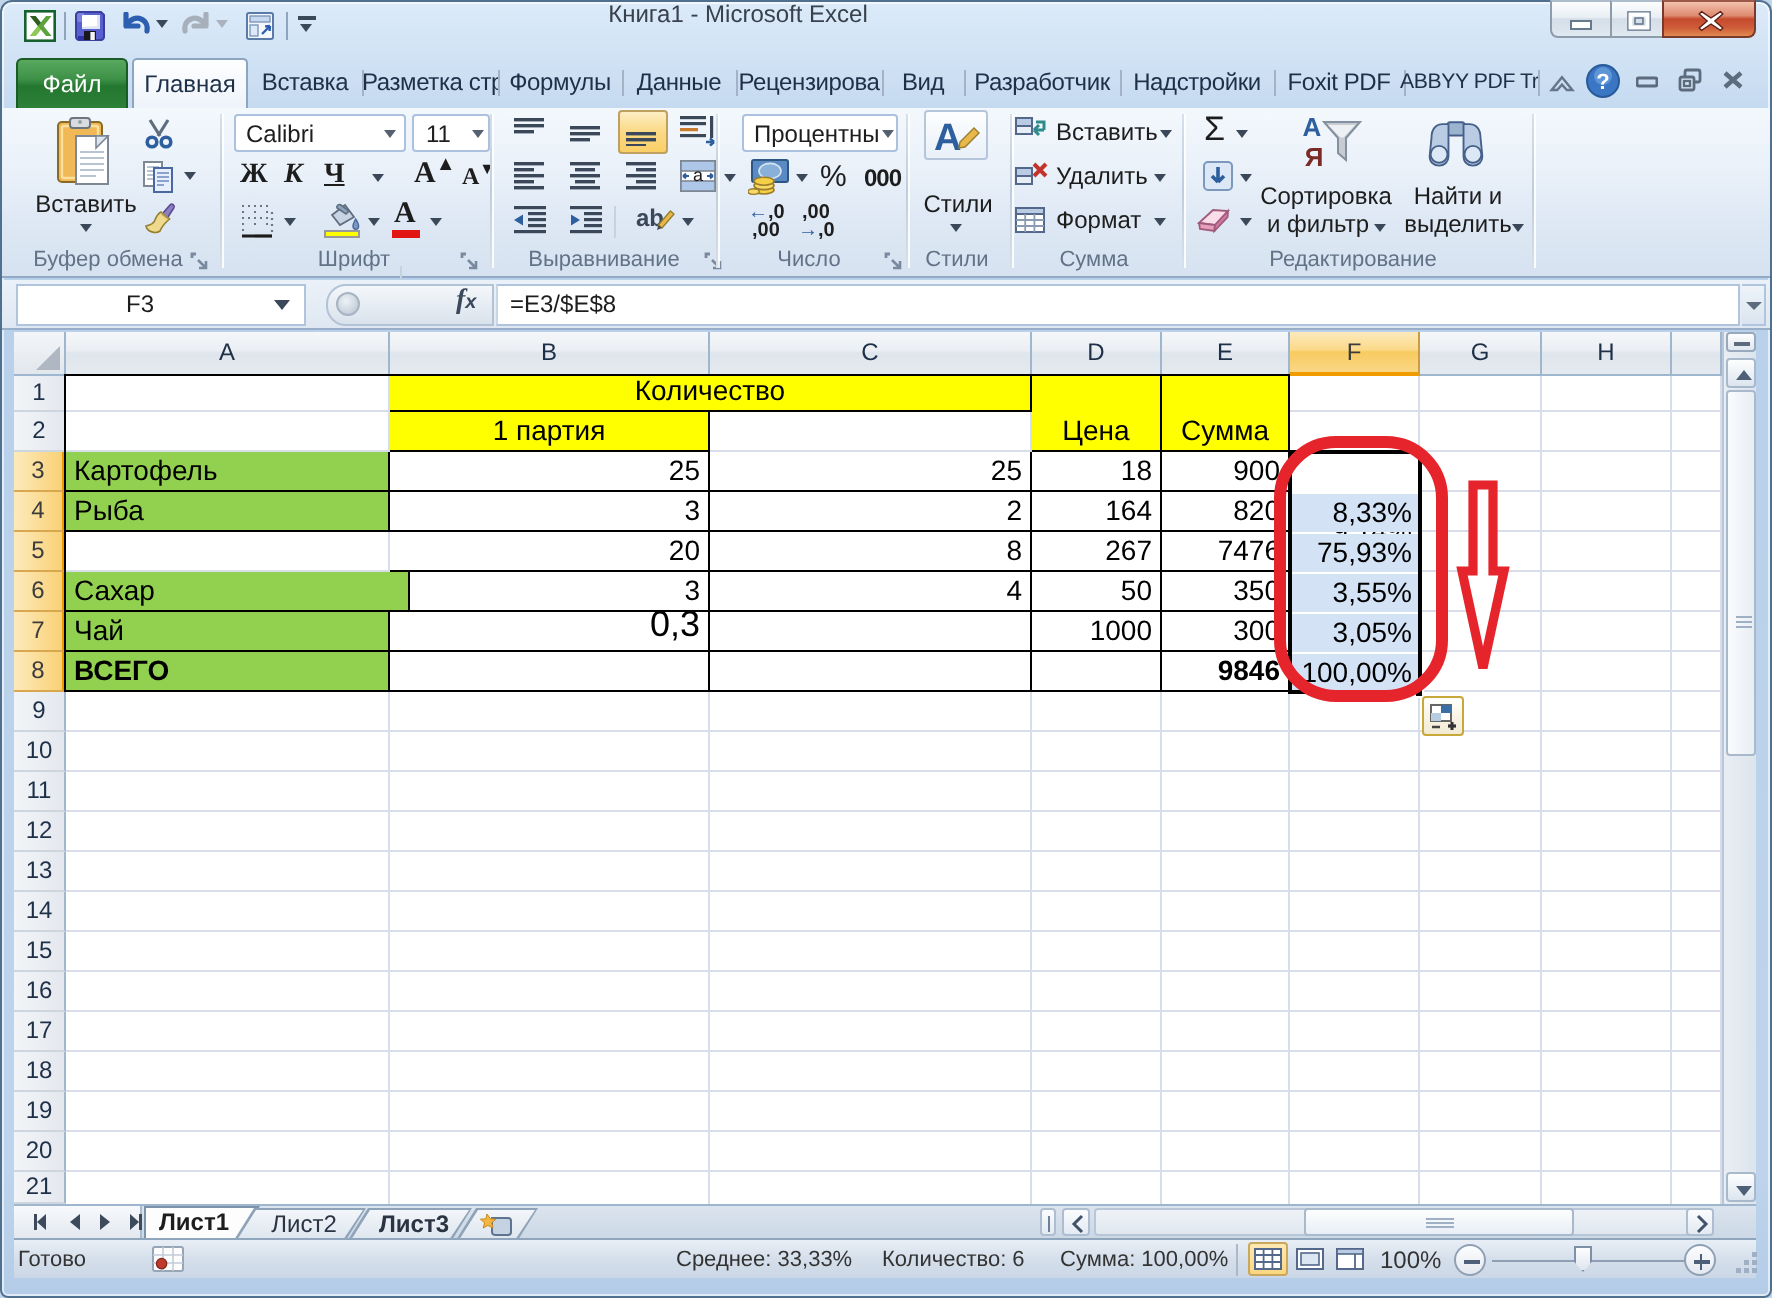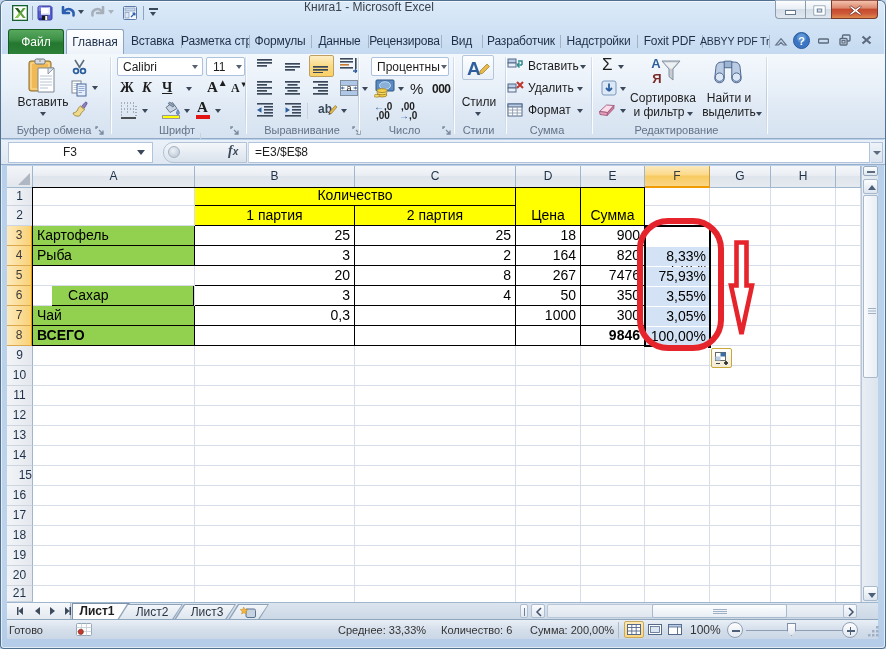--- a/index.html
+++ b/index.html
@@ -380,21 +380,21 @@
 <div class="abs" style="left:0;top:100px;width:26px;height:20px;background:linear-gradient(90deg,#fdeabc,#f9d176);border-right:2px solid #ef9a00;border-bottom:1px solid #d8a74e;color:#3c3c3c;font-size:12px;text-align:center;line-height:19px;">5</div>
 <div class="abs" style="left:0;top:120px;width:26px;height:20px;background:linear-gradient(90deg,#fdeabc,#f9d176);border-right:2px solid #ef9a00;border-bottom:1px solid #d8a74e;color:#3c3c3c;font-size:12px;text-align:center;line-height:19px;">6</div>
 <div class="abs" style="left:0;top:140px;width:26px;height:20px;background:linear-gradient(90deg,#fdeabc,#f9d176);border-right:2px solid #ef9a00;border-bottom:1px solid #d8a74e;color:#3c3c3c;font-size:12px;text-align:center;line-height:19px;">7</div>
 <div class="abs" style="left:0;top:160px;width:26px;height:20px;background:linear-gradient(90deg,#fdeabc,#f9d176);border-right:2px solid #ef9a00;border-bottom:1px solid #d8a74e;color:#3c3c3c;font-size:12px;text-align:center;line-height:19px;">8</div>
 <div class="abs" style="left:0;top:180px;width:26px;height:20px;background:linear-gradient(90deg,#f2f4f7,#e4e8ee);border-right:1px solid #9eb6ce;border-bottom:1px solid #cdd5df;color:#1e3048;font-size:12px;text-align:center;line-height:19px;">9</div>
 <div class="abs" style="left:0;top:200px;width:26px;height:20px;background:linear-gradient(90deg,#f2f4f7,#e4e8ee);border-right:1px solid #9eb6ce;border-bottom:1px solid #cdd5df;color:#1e3048;font-size:12px;text-align:center;line-height:19px;">10</div>
 <div class="abs" style="left:0;top:220px;width:26px;height:20px;background:linear-gradient(90deg,#f2f4f7,#e4e8ee);border-right:1px solid #9eb6ce;border-bottom:1px solid #cdd5df;color:#1e3048;font-size:12px;text-align:center;line-height:19px;">11</div>
 <div class="abs" style="left:0;top:240px;width:26px;height:20px;background:linear-gradient(90deg,#f2f4f7,#e4e8ee);border-right:1px solid #9eb6ce;border-bottom:1px solid #cdd5df;color:#1e3048;font-size:12px;text-align:center;line-height:19px;">12</div>
 <div class="abs" style="left:0;top:260px;width:26px;height:20px;background:linear-gradient(90deg,#f2f4f7,#e4e8ee);border-right:1px solid #9eb6ce;border-bottom:1px solid #cdd5df;color:#1e3048;font-size:12px;text-align:center;line-height:19px;">13</div>
 <div class="abs" style="left:0;top:280px;width:26px;height:20px;background:linear-gradient(90deg,#f2f4f7,#e4e8ee);border-right:1px solid #9eb6ce;border-bottom:1px solid #cdd5df;color:#1e3048;font-size:12px;text-align:center;line-height:19px;">14</div>
-<div class="abs" style="left:0;top:300px;width:26px;height:20px;background:linear-gradient(90deg,#f2f4f7,#e4e8ee);border-right:1px solid #9eb6ce;border-bottom:1px solid #cdd5df;color:#1e3048;font-size:12px;text-align:right;line-height:19px;">15</div>
+<div class="abs" style="left:0;top:300px;width:26px;height:20px;background:linear-gradient(90deg,#f2f4f7,#e4e8ee);border-right:1px solid #9eb6ce;border-bottom:1px solid #cdd5df;color:#1e3048;font-size:12px;text-align:center;line-height:19px;">15</div>
 <div class="abs" style="left:0;top:320px;width:26px;height:20px;background:linear-gradient(90deg,#f2f4f7,#e4e8ee);border-right:1px solid #9eb6ce;border-bottom:1px solid #cdd5df;color:#1e3048;font-size:12px;text-align:center;line-height:19px;">16</div>
 <div class="abs" style="left:0;top:340px;width:26px;height:20px;background:linear-gradient(90deg,#f2f4f7,#e4e8ee);border-right:1px solid #9eb6ce;border-bottom:1px solid #cdd5df;color:#1e3048;font-size:12px;text-align:center;line-height:19px;">17</div>
 <div class="abs" style="left:0;top:360px;width:26px;height:20px;background:linear-gradient(90deg,#f2f4f7,#e4e8ee);border-right:1px solid #9eb6ce;border-bottom:1px solid #cdd5df;color:#1e3048;font-size:12px;text-align:center;line-height:19px;">18</div>
 <div class="abs" style="left:0;top:380px;width:26px;height:20px;background:linear-gradient(90deg,#f2f4f7,#e4e8ee);border-right:1px solid #9eb6ce;border-bottom:1px solid #cdd5df;color:#1e3048;font-size:12px;text-align:center;line-height:19px;">19</div>
 <div class="abs" style="left:0;top:400px;width:26px;height:20px;background:linear-gradient(90deg,#f2f4f7,#e4e8ee);border-right:1px solid #9eb6ce;border-bottom:1px solid #cdd5df;color:#1e3048;font-size:12px;text-align:center;line-height:19px;">20</div>
 <div class="abs" style="left:0;top:420px;width:26px;height:16px;background:linear-gradient(90deg,#f2f4f7,#e4e8ee);border-right:1px solid #9eb6ce;border-bottom:1px solid #cdd5df;color:#1e3048;font-size:12px;text-align:center;line-height:15px;">21</div>
 <svg class="abs" style="left:26px;top:22px;" width="828" height="414" viewBox="0 0 828 414">
         <line x1="161.5" y1="0" x2="161.5" y2="414" stroke="#d8dee9" stroke-width="1"></line>
         <line x1="321.5" y1="0" x2="321.5" y2="414" stroke="#d8dee9" stroke-width="1"></line>
         <line x1="482.5" y1="0" x2="482.5" y2="414" stroke="#d8dee9" stroke-width="1"></line>
@@ -423,44 +423,43 @@
         <line x1="0" y1="337.5" x2="828" y2="337.5" stroke="#d8dee9" stroke-width="1"></line>
         <line x1="0" y1="357.5" x2="828" y2="357.5" stroke="#d8dee9" stroke-width="1"></line>
         <line x1="0" y1="377.5" x2="828" y2="377.5" stroke="#d8dee9" stroke-width="1"></line>
         <line x1="0" y1="397.5" x2="828" y2="397.5" stroke="#d8dee9" stroke-width="1"></line>
       </svg>
 </div>
 <div class="abs" style="left:33px;top:187px;width:612px;height:1px;background:#000;"></div>
 <div class="abs" style="left:32px;top:187px;width:1px;height:159px;background:#000;"></div>
 <div class="abs" style="left:195px;top:188px;width:321px;height:18px;background:#ffff00;border-right:1px solid #000;border-bottom:1px solid #000;font-size:14px;color:#000;white-space:nowrap;overflow:hidden;display:flex;align-items:flex-end;justify-content:center;padding-bottom:2px;">Количество</div>
 <div class="abs" style="left:195px;top:206px;width:160px;height:20px;background:#ffff00;border-right:1px solid #000;border-bottom:1px solid #000;font-size:14px;color:#000;white-space:nowrap;overflow:hidden;display:flex;align-items:flex-end;justify-content:center;padding-bottom:2px;">1 партия</div>
-<div class="abs" style="left:355px;top:206px;width:161px;height:20px;background:#ffff00;border-right:1px solid #000;border-bottom:1px solid #000;font-size:14px;color:#000;white-space:nowrap;overflow:hidden;display:flex;align-items:flex-end;justify-content:center;padding-bottom:2px;">2 партия</div>
 <div class="abs" style="left:581px;top:188px;width:64px;height:38px;background:#ffff00;border-right:1px solid #000;border-bottom:1px solid #000;font-size:14px;color:#000;white-space:nowrap;overflow:hidden;display:flex;align-items:flex-end;justify-content:center;padding-bottom:2px;">Сумма</div>
 <div class="abs" style="left:516px;top:188px;width:65px;height:38px;background:#ffff00;border-right:1px solid #000;border-bottom:1px solid #000;font-size:14px;color:#000;white-space:nowrap;overflow:hidden;display:flex;align-items:flex-end;justify-content:center;padding-bottom:2px;">Цена</div>
 <div class="abs" style="left:33px;top:226px;width:162px;height:20px;background:#92d050;border-right:1px solid #000;border-bottom:1px solid #000;font-size:14px;color:#000;white-space:nowrap;overflow:hidden;display:flex;align-items:flex-end;padding-left:4px;padding-bottom:2px;">Картофель</div>
 <div class="abs" style="left:195px;top:226px;width:160px;height:20px;border-right:1px solid #000;border-bottom:1px solid #000;font-size:14px;color:#000;white-space:nowrap;overflow:hidden;display:flex;align-items:flex-end;justify-content:flex-end;padding-right:4px;padding-bottom:2px;">25</div>
 <div class="abs" style="left:355px;top:226px;width:161px;height:20px;border-right:1px solid #000;border-bottom:1px solid #000;font-size:14px;color:#000;white-space:nowrap;overflow:hidden;display:flex;align-items:flex-end;justify-content:flex-end;padding-right:4px;padding-bottom:2px;">25</div>
 <div class="abs" style="left:516px;top:226px;width:65px;height:20px;border-right:1px solid #000;border-bottom:1px solid #000;font-size:14px;color:#000;white-space:nowrap;overflow:hidden;display:flex;align-items:flex-end;justify-content:flex-end;padding-right:4px;padding-bottom:2px;">18</div>
 <div class="abs" style="left:581px;top:226px;width:64px;height:20px;border-right:1px solid #000;border-bottom:1px solid #000;font-size:14px;color:#000;white-space:nowrap;overflow:hidden;display:flex;align-items:flex-end;justify-content:flex-end;padding-right:4px;padding-bottom:2px;">900</div>
 <div class="abs" style="left:33px;top:246px;width:162px;height:20px;background:#92d050;border-right:1px solid #000;border-bottom:1px solid #000;font-size:14px;color:#000;white-space:nowrap;overflow:hidden;display:flex;align-items:flex-end;padding-left:4px;padding-bottom:2px;">Рыба</div>
 <div class="abs" style="left:195px;top:246px;width:160px;height:20px;border-right:1px solid #000;border-bottom:1px solid #000;font-size:14px;color:#000;white-space:nowrap;overflow:hidden;display:flex;align-items:flex-end;justify-content:flex-end;padding-right:4px;padding-bottom:2px;">3</div>
 <div class="abs" style="left:355px;top:246px;width:161px;height:20px;border-right:1px solid #000;border-bottom:1px solid #000;font-size:14px;color:#000;white-space:nowrap;overflow:hidden;display:flex;align-items:flex-end;justify-content:flex-end;padding-right:4px;padding-bottom:2px;">2</div>
 <div class="abs" style="left:516px;top:246px;width:65px;height:20px;border-right:1px solid #000;border-bottom:1px solid #000;font-size:14px;color:#000;white-space:nowrap;overflow:hidden;display:flex;align-items:flex-end;justify-content:flex-end;padding-right:4px;padding-bottom:2px;">164</div>
 <div class="abs" style="left:581px;top:246px;width:64px;height:20px;border-right:1px solid #000;border-bottom:1px solid #000;font-size:14px;color:#000;white-space:nowrap;overflow:hidden;display:flex;align-items:flex-end;justify-content:flex-end;padding-right:4px;padding-bottom:2px;">820</div>
 <div class="abs" style="left:195px;top:266px;width:160px;height:20px;border-right:1px solid #000;border-bottom:1px solid #000;font-size:14px;color:#000;white-space:nowrap;overflow:hidden;display:flex;align-items:flex-end;justify-content:flex-end;padding-right:4px;padding-bottom:2px;">20</div>
 <div class="abs" style="left:355px;top:266px;width:161px;height:20px;border-right:1px solid #000;border-bottom:1px solid #000;font-size:14px;color:#000;white-space:nowrap;overflow:hidden;display:flex;align-items:flex-end;justify-content:flex-end;padding-right:4px;padding-bottom:2px;">8</div>
 <div class="abs" style="left:516px;top:266px;width:65px;height:20px;border-right:1px solid #000;border-bottom:1px solid #000;font-size:14px;color:#000;white-space:nowrap;overflow:hidden;display:flex;align-items:flex-end;justify-content:flex-end;padding-right:4px;padding-bottom:2px;">267</div>
 <div class="abs" style="left:581px;top:266px;width:64px;height:20px;border-right:1px solid #000;border-bottom:1px solid #000;font-size:14px;color:#000;white-space:nowrap;overflow:hidden;display:flex;align-items:flex-end;justify-content:flex-end;padding-right:4px;padding-bottom:2px;">7476</div>
-<div class="abs" style="left:33px;top:286px;width:142px;height:20px;background:#92d050;border-right:1px solid #000;border-bottom:1px solid #000;font-size:14px;color:#000;white-space:nowrap;overflow:hidden;display:flex;align-items:flex-end;padding-left:16px;padding-bottom:2px;margin-left:19px;">Сахар</div>
+<div class="abs" style="left:33px;top:286px;width:172px;height:20px;background:#92d050;border-right:1px solid #000;border-bottom:1px solid #000;font-size:14px;color:#000;white-space:nowrap;overflow:hidden;display:flex;align-items:flex-end;padding-left:4px;padding-bottom:2px;">Сахар</div>
 <div class="abs" style="left:195px;top:286px;width:160px;height:20px;border-right:1px solid #000;border-bottom:1px solid #000;font-size:14px;color:#000;white-space:nowrap;overflow:hidden;display:flex;align-items:flex-end;justify-content:flex-end;padding-right:4px;padding-bottom:2px;">3</div>
 <div class="abs" style="left:355px;top:286px;width:161px;height:20px;border-right:1px solid #000;border-bottom:1px solid #000;font-size:14px;color:#000;white-space:nowrap;overflow:hidden;display:flex;align-items:flex-end;justify-content:flex-end;padding-right:4px;padding-bottom:2px;">4</div>
 <div class="abs" style="left:516px;top:286px;width:65px;height:20px;border-right:1px solid #000;border-bottom:1px solid #000;font-size:14px;color:#000;white-space:nowrap;overflow:hidden;display:flex;align-items:flex-end;justify-content:flex-end;padding-right:4px;padding-bottom:2px;">50</div>
 <div class="abs" style="left:581px;top:286px;width:64px;height:20px;border-right:1px solid #000;border-bottom:1px solid #000;font-size:14px;color:#000;white-space:nowrap;overflow:hidden;display:flex;align-items:flex-end;justify-content:flex-end;padding-right:4px;padding-bottom:2px;">350</div>
 <div class="abs" style="left:33px;top:306px;width:162px;height:20px;background:#92d050;border-right:1px solid #000;border-bottom:1px solid #000;font-size:14px;color:#000;white-space:nowrap;overflow:hidden;display:flex;align-items:flex-end;padding-left:4px;padding-bottom:2px;">Чай</div>
-<div class="abs" style="left:195px;top:306px;width:160px;height:20px;border-right:1px solid #000;border-bottom:1px solid #000;font-size:14px;color:#000;white-space:nowrap;overflow:hidden;display:flex;align-items:flex-end;justify-content:flex-end;padding-right:4px;padding-bottom:2px;">0,3</div>
+<div class="abs" style="left:195px;top:306px;width:160px;height:20px;border-right:1px solid #000;border-bottom:1px solid #000;font-size:18px;color:#000;white-space:nowrap;overflow:hidden;display:flex;align-items:flex-end;justify-content:flex-end;padding-right:4px;padding-bottom:2px;">0,3</div>
 <div class="abs" style="left:355px;top:306px;width:161px;height:20px;border-right:1px solid #000;border-bottom:1px solid #000;font-size:14px;color:#000;white-space:nowrap;overflow:hidden;display:flex;align-items:flex-end;justify-content:flex-end;padding-right:4px;padding-bottom:2px;"></div>
 <div class="abs" style="left:516px;top:306px;width:65px;height:20px;border-right:1px solid #000;border-bottom:1px solid #000;font-size:14px;color:#000;white-space:nowrap;overflow:hidden;display:flex;align-items:flex-end;justify-content:flex-end;padding-right:4px;padding-bottom:2px;">1000</div>
 <div class="abs" style="left:581px;top:306px;width:64px;height:20px;border-right:1px solid #000;border-bottom:1px solid #000;font-size:14px;color:#000;white-space:nowrap;overflow:hidden;display:flex;align-items:flex-end;justify-content:flex-end;padding-right:4px;padding-bottom:2px;">300</div>
 <div class="abs" style="left:33px;top:326px;width:162px;height:20px;background:#92d050;border-right:1px solid #000;border-bottom:1px solid #000;font-size:14px;color:#000;white-space:nowrap;overflow:hidden;display:flex;align-items:flex-end;padding-left:4px;font-weight:bold;padding-bottom:2px;">ВСЕГО</div>
 <div class="abs" style="left:195px;top:326px;width:160px;height:20px;border-right:1px solid #000;border-bottom:1px solid #000;font-size:14px;color:#000;white-space:nowrap;overflow:hidden;display:flex;align-items:flex-end;justify-content:flex-end;padding-right:4px;padding-bottom:2px;"></div>
 <div class="abs" style="left:355px;top:326px;width:161px;height:20px;border-right:1px solid #000;border-bottom:1px solid #000;font-size:14px;color:#000;white-space:nowrap;overflow:hidden;display:flex;align-items:flex-end;justify-content:flex-end;padding-right:4px;padding-bottom:2px;"></div>
 <div class="abs" style="left:516px;top:326px;width:65px;height:20px;border-right:1px solid #000;border-bottom:1px solid #000;font-size:14px;color:#000;white-space:nowrap;overflow:hidden;display:flex;align-items:flex-end;justify-content:flex-end;padding-right:4px;padding-bottom:2px;"></div>
 <div class="abs" style="left:581px;top:326px;width:64px;height:20px;border-right:1px solid #000;border-bottom:1px solid #000;font-size:14px;color:#000;white-space:nowrap;overflow:hidden;display:flex;align-items:flex-end;justify-content:flex-end;padding-right:4px;font-weight:bold;padding-bottom:2px;">9846</div>
 <div class="abs" style="left:646px;top:239px;width:63px;height:36px;background:#fff;font-size:14px;display:flex;align-items:flex-end;justify-content:flex-end;padding:0 3px 2px 0;">9,14%</div>
 <div class="abs" style="left:646px;top:247px;width:63px;height:19px;background:#d3e2f4;font-size:14px;display:flex;align-items:flex-end;justify-content:flex-end;padding:0 3px 2px 0;">8,33%</div>
@@ -512,21 +511,21 @@
         <path d="M5 4 L9.5 8 L5 12 Z M9.5 4 H11 V12 H9.5 Z" fill="#3c4a5c"></path>
       </svg>
 <div class="abs" style="left:65px;top:0;width:58px;height:17px;background:#7f93a8;clip-path:polygon(0 0, 100% 0, calc(100% - 10px) 100%, 0 100%);"></div>
 <div class="abs" style="left:65px;top:0;width:58px;height:17px;background:#fdfdfd;clip-path:polygon(1px 1px, calc(100% - 1.5px) 1px, calc(100% - 10px - 1.5px) 100%, 1px 100%);"></div>
 <div class="abs" style="left:65px;top:1px;width:50px;text-align:center;font-size:12px;font-weight:bold;color:#1d1d1d;">Лист1</div>
 <div class="abs" style="left:110px;top:1px;width:66px;height:16px;background:#8fa3b8;clip-path:polygon(10px 0, 100% 0, calc(100% - 10px) 100%, 0 100%);"></div>
 <div class="abs" style="left:110px;top:1px;width:66px;height:16px;background:linear-gradient(180deg,#f4f7fa,#dde5ee);clip-path:polygon(11px 1px, calc(100% - 1.5px) 1px, calc(100% - 10px - 1.5px) 100%, 1.5px 100%);"></div>
 <div class="abs" style="left:112px;top:2px;width:66px;text-align:center;font-size:12px;color:#2a3442;">Лист2</div>
 <div class="abs" style="left:167px;top:1px;width:62px;height:16px;background:#8fa3b8;clip-path:polygon(10px 0, 100% 0, calc(100% - 10px) 100%, 0 100%);"></div>
 <div class="abs" style="left:167px;top:1px;width:62px;height:16px;background:linear-gradient(180deg,#f4f7fa,#dde5ee);clip-path:polygon(11px 1px, calc(100% - 1.5px) 1px, calc(100% - 10px - 1.5px) 100%, 1.5px 100%);"></div>
-<div class="abs" style="left:169px;top:2px;width:62px;text-align:center;font-size:12px;color:#2a3442;">Лист3</div>
+<div class="abs" style="left:169px;top:2px;width:62px;text-align:center;font-size:12px;color:#2a3442;font-weight:bold;">Лист3</div>
 <div class="abs" style="left:221px;top:1px;width:41px;height:16px;background:#8fa3b8;clip-path:polygon(10px 0, 100% 0, calc(100% - 10px) 100%, 0 100%);"></div>
 <div class="abs" style="left:221px;top:1px;width:41px;height:16px;background:linear-gradient(180deg,#f4f7fa,#dde5ee);clip-path:polygon(11px 1px, calc(100% - 1.5px) 1px, calc(100% - 10px - 1.5px) 100%, 1.5px 100%);"></div>
 <div class="abs" style="left:223px;top:2px;width:41px;text-align:center;font-size:12px;color:#2a3442;"></div>
 <svg class="abs" style="left:233px;top:3px;" width="17" height="13" viewBox="0 0 17 13">
 <path d="M6 3 H14 Q15.5 3 15.5 4.5 V10 Q15.5 11.5 14 11.5 H8 Q6 11.5 6 10 Z" fill="#c4d2e2" stroke="#5d7390" stroke-width="1"></path>
 <path d="M3.5 1 L5.2 3.4 L8 3.6 L5.8 5.4 L6.5 8 L3.9 6.7 L1.6 8 L2.3 5.4 L0.2 3.6 L2.9 3.4 Z" fill="#f4b63f" stroke="#c78a1e" stroke-width="0.5"></path>
 </svg>
 <div class="abs" style="left:513px;top:1px;width:8px;height:14px;background:linear-gradient(180deg,#fbfcfe,#e2e9f1);border:1px solid #aebdcf;border-radius:2px;">
         <div style="position:absolute;left:3px;top:3px;width:1px;height:8px;background:#6d8099;"></div>
       </div>
@@ -547,21 +546,21 @@
 </div>
 <div class="abs" style="left:7px;top:619px;width:871px;height:20px;background:linear-gradient(180deg,#e9eff6,#d5dfeb 50%,#cbd7e6);border-top:1px solid #8fa6bd;">
 <div class="abs" style="left:2px;top:4px;font-size:11px;color:#333;">Готово</div>
 <svg class="abs" style="left:69px;top:3px;" width="16" height="13" viewBox="0 0 16 13">
 <rect x="0.5" y="0.5" width="15" height="12" rx="1" fill="#fdfdfd" stroke="#97a6b7"></rect>
 <path d="M5.5 0.5 V12.5 M10.5 0.5 V12.5 M0.5 4.5 H15.5 M0.5 8.5 H15.5" stroke="#c2ccd8" stroke-width="0.8"></path>
 <circle cx="4.8" cy="8.8" r="2.6" fill="#c0392b" stroke="#7f241a" stroke-width="0.6"></circle>
 </svg>
 <div class="abs" style="left:331px;top:4px;font-size:11px;color:#333;">Среднее: 33,33%</div>
 <div class="abs" style="left:434px;top:4px;font-size:11px;color:#333;">Количество: 6</div>
-<div class="abs" style="left:523px;top:4px;font-size:11px;color:#333;">Сумма: 200,00%</div>
+<div class="abs" style="left:523px;top:4px;font-size:11px;color:#333;">Сумма: 100,00%</div>
 <div class="abs" style="left:611px;top:2px;width:1px;height:16px;background:#aab8c9;"></div>
 <div class="abs" style="left:617px;top:1px;width:20px;height:17px;background:linear-gradient(180deg,#fde9b4,#fbd67e);border:1px solid #c9a85c;border-radius:2px;"></div>
 <svg class="abs" style="left:620px;top:4px;" width="14" height="11" viewBox="0 0 14 11">
         <rect x="0.5" y="0.5" width="13" height="10" fill="#fff" stroke="#53688a"></rect>
         <path d="M0.5 3.5 H13.5 M0.5 7 H13.5 M4.8 0.5 V10.5 M9.2 0.5 V10.5" stroke="#53688a" stroke-width="0.9"></path>
       </svg>
 <svg class="abs" style="left:641px;top:4px;" width="14" height="11" viewBox="0 0 14 11">
         <rect x="0.5" y="0.5" width="13" height="10" fill="#fff" stroke="#53688a"></rect>
         <rect x="2.5" y="2.5" width="9" height="6" fill="#dce6f2" stroke="#53688a" stroke-width="0.8"></rect>
       </svg>

